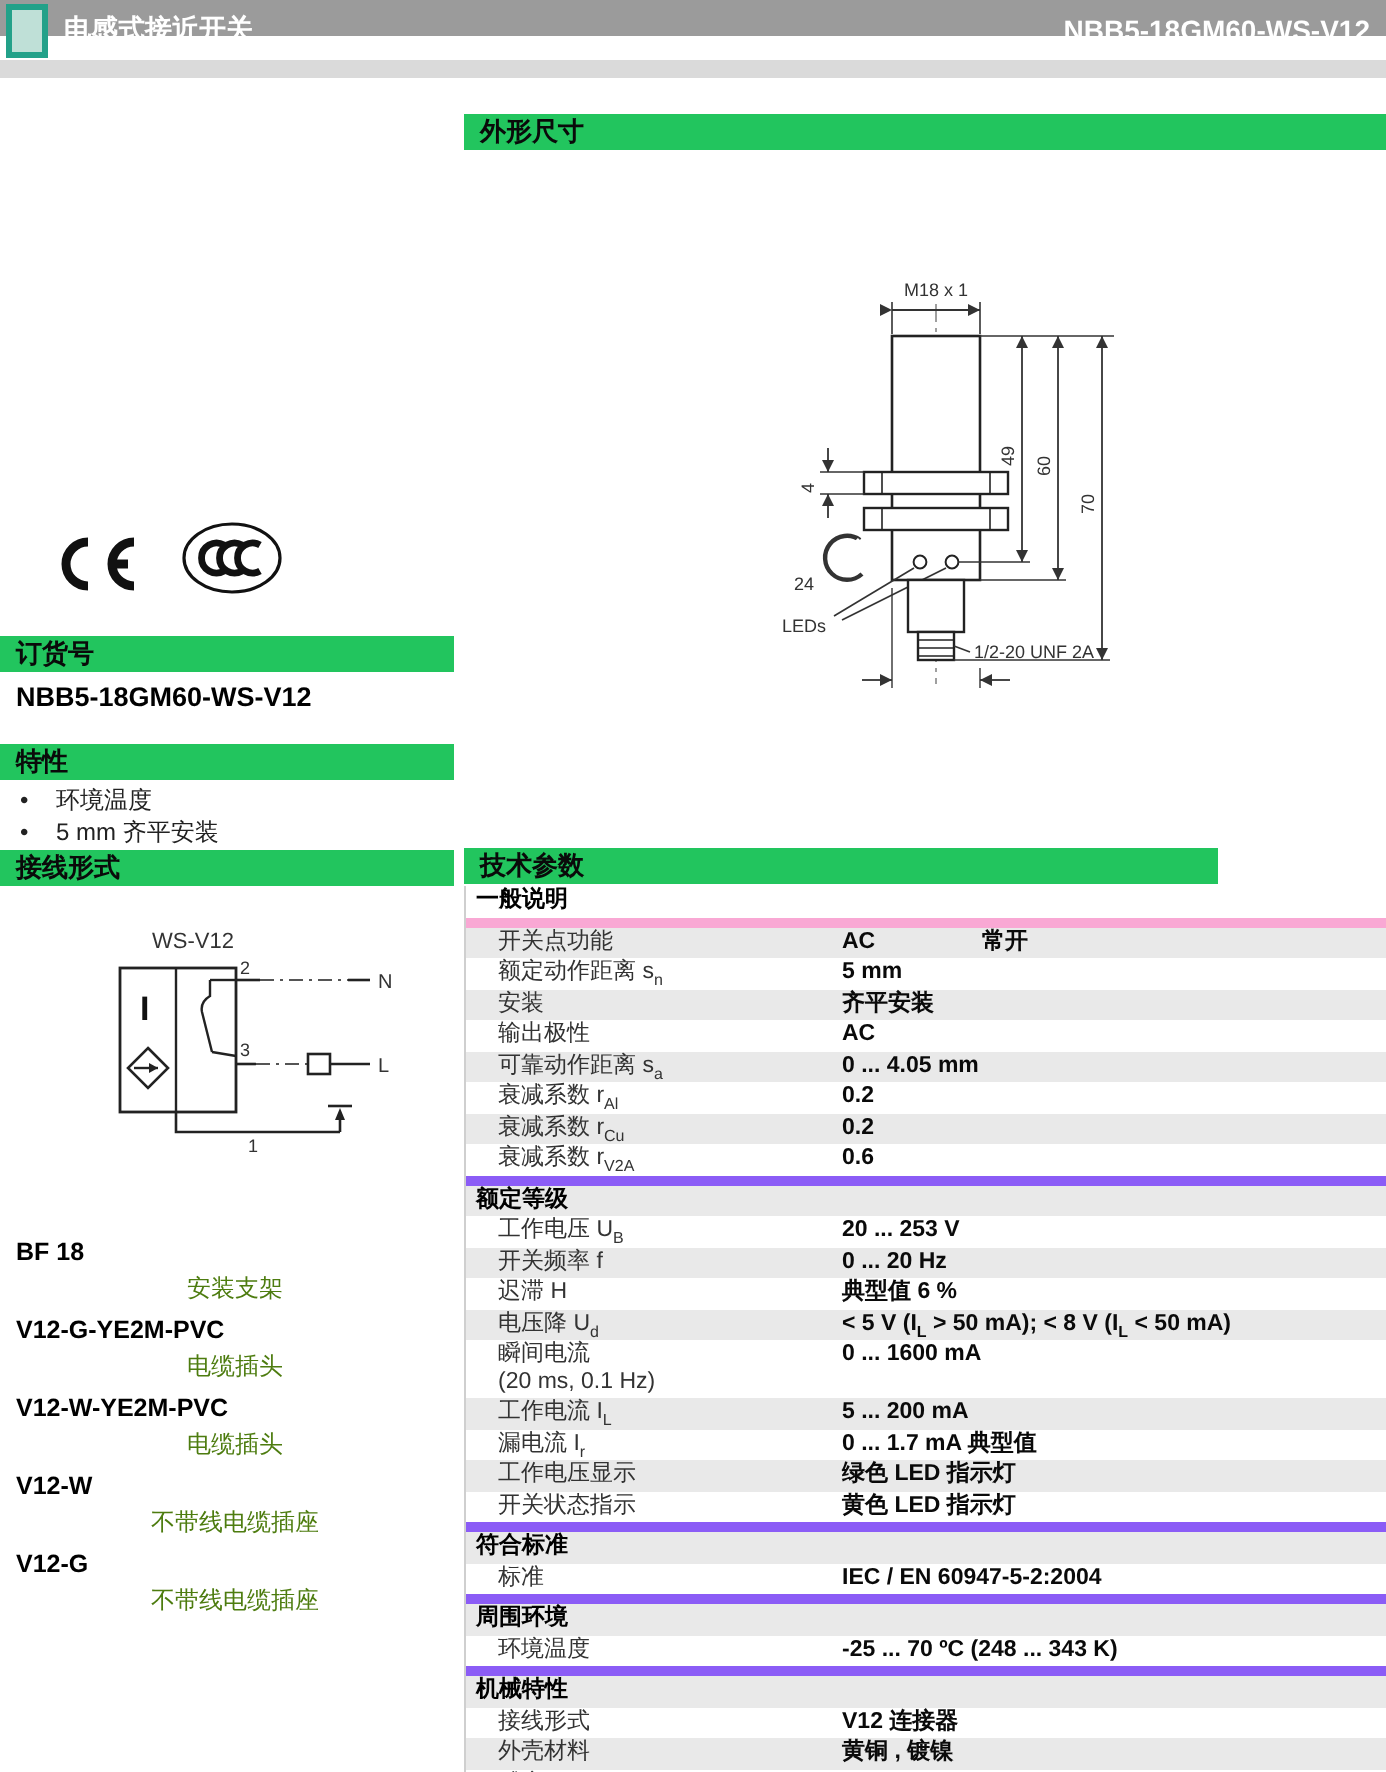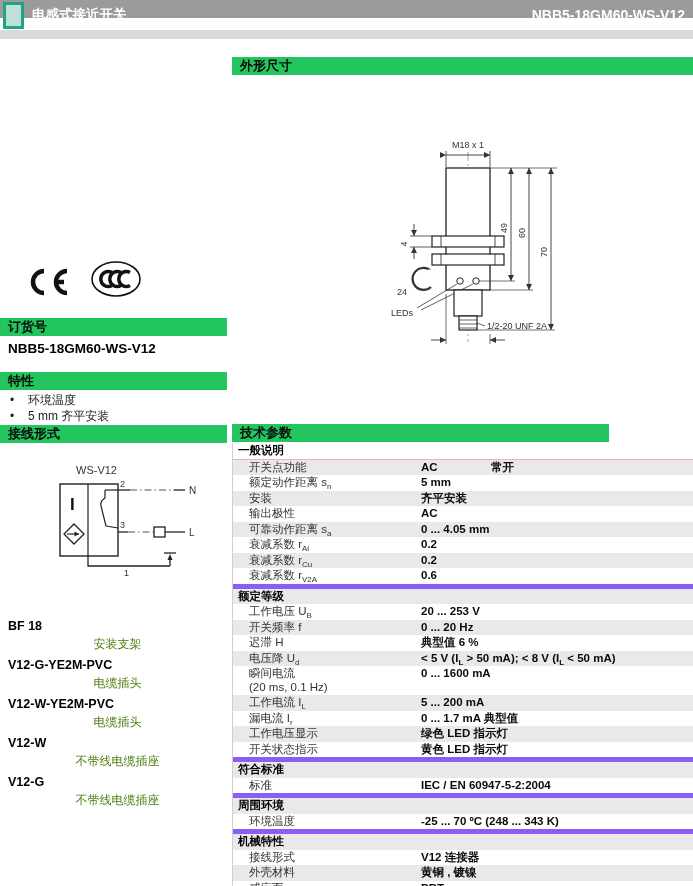--- a/index.html
+++ b/index.html
@@ -34,21 +34,21 @@
   .cert-ce{position:absolute;left:26px;top:266px;}
   .cert-ccc{position:absolute;left:90px;top:259px;}
   
   .wiring{position:absolute;left:48px;top:462px;}
   .dimdraw{position:absolute;left:383px;top:140px;}
   svg text{font-family:"Liberation Sans","DejaVu Sans",sans-serif;}
   
   .tech-table{position:absolute;left:232px;top:443px;width:461px;border-left:1px solid #cfcfcf;box-sizing:border-box;}
   .t-sec{position:relative;height:15.5px;line-height:15.5px;font-size:11.5px;font-weight:bold;color:#000;padding-left:5px;}
   .t-sec{border-top:5px solid #8b5cf6;}
-  .t-sec.first{border-top:none;border-bottom:1px solid #f9a8d4;}
+  .t-sec.first{border-top:none;border-bottom:5px solid #f9a8d4;}
   .t-row{position:relative;height:15.5px;line-height:15.5px;font-size:11.5px;color:#333;}
   .alt{background:#e9e9e9;}
   .t-row .lbl{position:absolute;left:16px;top:0;white-space:nowrap;}
   .t-row .val{position:absolute;left:188px;top:0;font-weight:bold;color:#0a0a0a;white-space:nowrap;}
   .t-row .val2{position:absolute;left:258px;top:0;font-weight:bold;color:#0a0a0a;}
   .t-row.tall{height:29px;}
   .t-row.tall .lbl{white-space:pre-line;line-height:13.5px;padding-top:1px;}
   sub{font-size:8px;line-height:0;}
 </style>
 </head>

